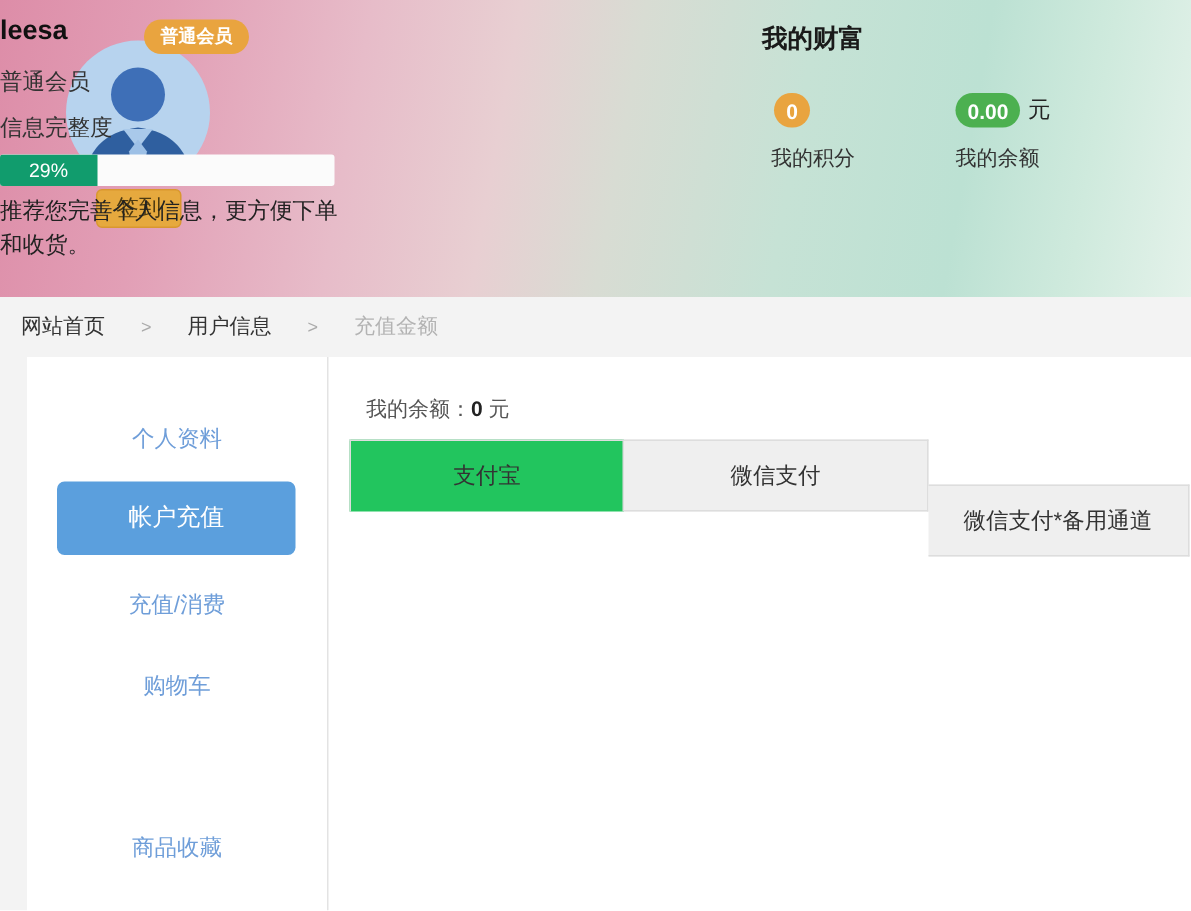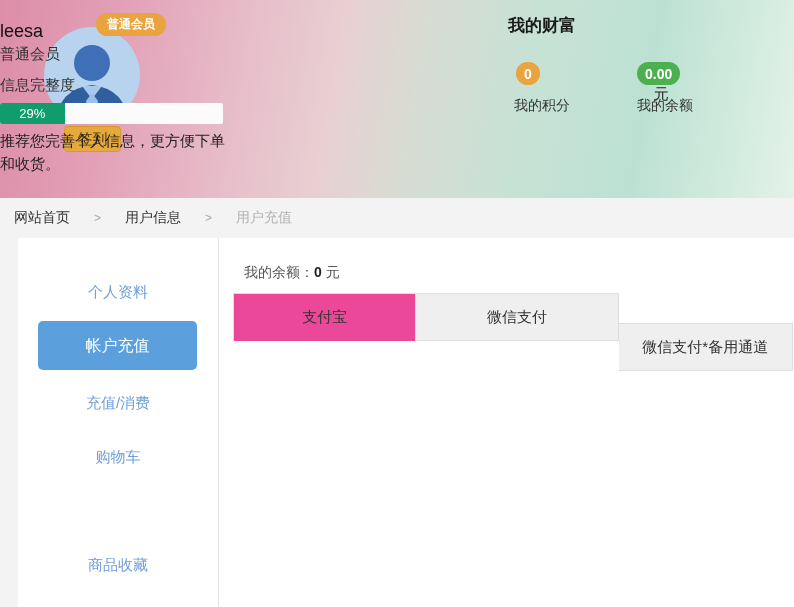--- a/index.html
+++ b/index.html
@@ -25,41 +25,41 @@
     position:absolute; left:96px; top:13px; height:23px; line-height:23px;
     padding:0 11px; border-radius:12px; background:#e9a43f; color:#fff;
     font-size:12px; font-weight:bold; z-index:3; white-space:nowrap;
   }
   .checkin-btn {
     position:absolute; left:64px; top:126px; width:57px; height:26px;
     background:#e6a93e; border:1px solid #d9982f; border-radius:4px;
     color:#4d3a12; font-size:15px; text-align:center; line-height:24px;
     cursor:pointer;
   }
-  .username { position:absolute; left:0; top:21px; font-size:18px; font-weight:normal; color:#111; }
+  .username { position:absolute; left:0; top:10px; font-size:18px; font-weight:bold; color:#111; }
   .member-level { position:absolute; left:0; top:45px; font-size:15px; color:#333; }
   .completeness-label { position:absolute; left:0; top:76px; font-size:15px; color:#333;font-family:Liberation Serif, serif; }
   .progress-track {
     position:absolute; left:0; top:103px; width:223px; height:21px;
     background:#fbfbfb; border-radius:2px; overflow:hidden;
   }
   .progress-fill {
     height:100%; background:#119c6d; color:#fff; font-size:13px;
     display:flex; align-items:center; justify-content:center; min-width:30px;
   }
   .tip { position:absolute; left:0; top:129px; font-size:15px; color:#222; line-height:23px; width:330px; }
 
   .wealth-title { position:absolute; left:508px; top:14px; font-size:17px; font-weight:bold; color:#1a1a1a; }
   .points-pill {
     position:absolute; left:516px; top:62px; min-width:24px; height:23px; padding:0 7px;
     border-radius:12px; background:#e9a43f; color:#fff; font-size:14px; font-weight:bold;
     display:flex; align-items:center; justify-content:center;
   }
   .points-label { position:absolute; left:514px; top:97px; font-size:14px; color:#333; }
-  .balance-group { position:absolute; left:637px; top:62px; display:flex; align-items:center;flex-direction:column; }
+  .balance-group { position:absolute; left:637px; top:62px; display:flex; align-items:center; }
   .balance-pill {
     min-width:42px; height:23px; padding:0 8px; border-radius:12px;
     background:#4cb050; color:#fff; font-size:14px; font-weight:bold;
     display:flex; align-items:center; justify-content:center;
   }
   .balance-unit { font-size:15px; color:#222; margin-left:5px; }
   .balance-label { position:absolute; left:637px; top:97px; font-size:14px; color:#333; }
 
   
   .breadcrumb {
@@ -90,21 +90,21 @@
   .balance-line { position:absolute; left:25px; top:26px; font-size:14px; color:#555; }
   .balance-line b { color:#222; }
 
   .tabbar { position:absolute; left:14px; top:55px; width:560px; height:48px; display:flex; }
   .tab {
     height:48px; background:#efefef; border:1px solid #ddd; border-left:none;
     display:flex; align-items:center; justify-content:center;
     font-size:15px; color:#333; cursor:pointer;
   }
   .tab:first-child { border-left:1px solid #ddd; }
-  .tab.active { background:#ec4899; border-bottom:none; }
+  .tab.active { background:#22c55e; border-bottom:none; }
   .tab-w1 { width:186px; } .tab-w2 { width:205px;font-family:Liberation Serif, serif; } .tab-w3 { width:177px;margin-top:30px; }
   .tab-filler { flex:1; border-bottom:1px solid #ddd; }
 
   .pay-panel {
     position:absolute; left:14px; top:103px; width:560px; height:117px;
     background:#fff; border:1px solid #ddd; border-top:none;
   }
   .alipay-box {
     position:absolute; left:114px; top:15px; width:108px; height:42px;
     border:1px solid #d9d9d9; background:#fff;
@@ -166,21 +166,21 @@
     <span class="balance-unit">元</span>
   </div>
   <div class="balance-label">我的余额</div>
 </div>
 
 <div class="breadcrumb">
   <span class="crumb">网站首页</span>
   <span class="crumb-sep">&gt;</span>
   <span class="crumb">用户信息</span>
   <span class="crumb-sep">&gt;</span>
-  <span class="crumb-current">用户充值</span>
+  <span class="crumb-current">充值金额</span>
 </div>
 
 <div class="content">
   <div class="left-strip"></div>
 
   <div class="sidebar">
     <div class="side-item" style="top:45px;">个人资料</div>
     <div class="side-item active" style="top:83px;">帐户充值</div>
     <div class="side-item" style="top:156px;">充值/消费</div>
     <div class="side-item" style="top:210px;">购物车</div>

